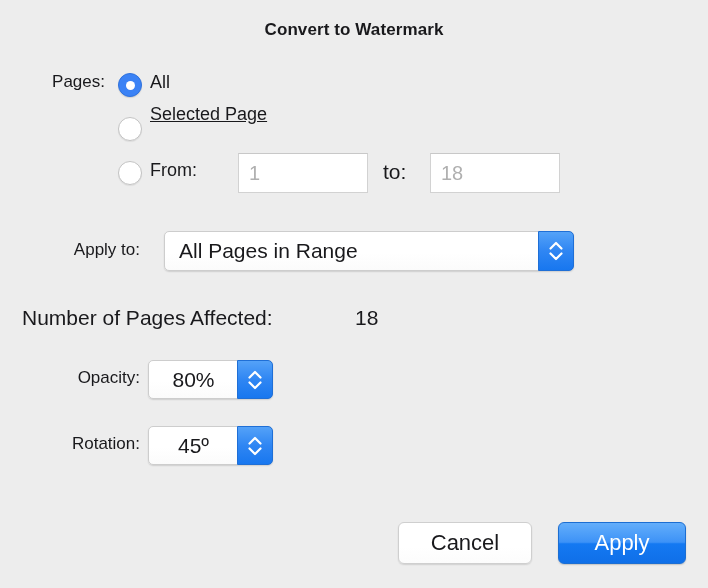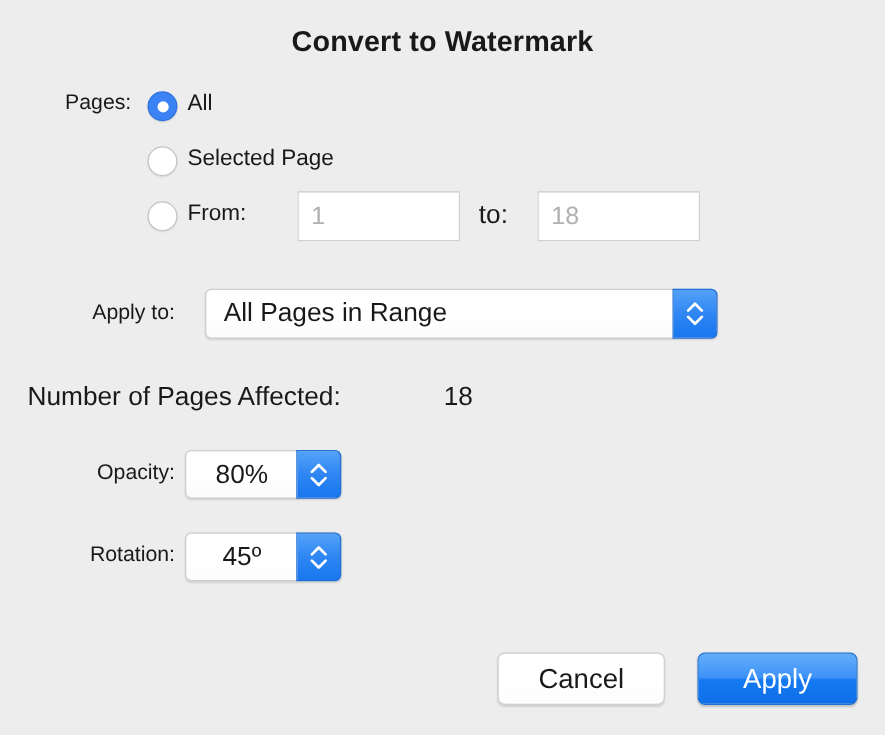--- a/index.html
+++ b/index.html
@@ -23,21 +23,21 @@
     background: #ededed;
   }
 
   
   .title {
     position: absolute;
     top: 20px;
     left: 0;
     width: 708px;
     text-align: center;
-    font-size: 23px;
+    font-size: 17px;
     font-weight: 700;
     color: #19191c;
     letter-spacing: 0.1px;
   }
 
   
   .row-label {
     position: absolute;
     font-size: 17px;
     color: #19191c;
@@ -176,21 +176,21 @@
 <div class="dialog">
 
   <div class="title">Convert to Watermark</div>
 
   <div class="row-label" style="left:0px; top:72px; width:105px;">Pages:</div>
 
   <div class="radio checked" style="left:118px; top:73px;"></div>
   <div class="radio-text" style="left:150px; top:72px;">All</div>
 
   <div class="radio" style="left:118px; top:117px;"></div>
-  <div class="radio-text" style="left:150px; top:116px;">Selected Page</div>
+  <div class="radio-text" style="left:150px; top:104px;text-decoration:underline;">Selected Page</div>
 
   <div class="radio" style="left:118px; top:161px;"></div>
   <div class="radio-text" style="left:150px; top:160px;">From:</div>
 
   <div class="textfield" style="left:238px; top:153px; width:130px; height:40px;" placeholder="1">1</div>
 
   <div class="info-text" style="left:383px; top:160px;">to:</div>
 
   <div class="textfield" style="left:430px; top:153px; width:130px; height:40px;" placeholder="18">18</div>
 

